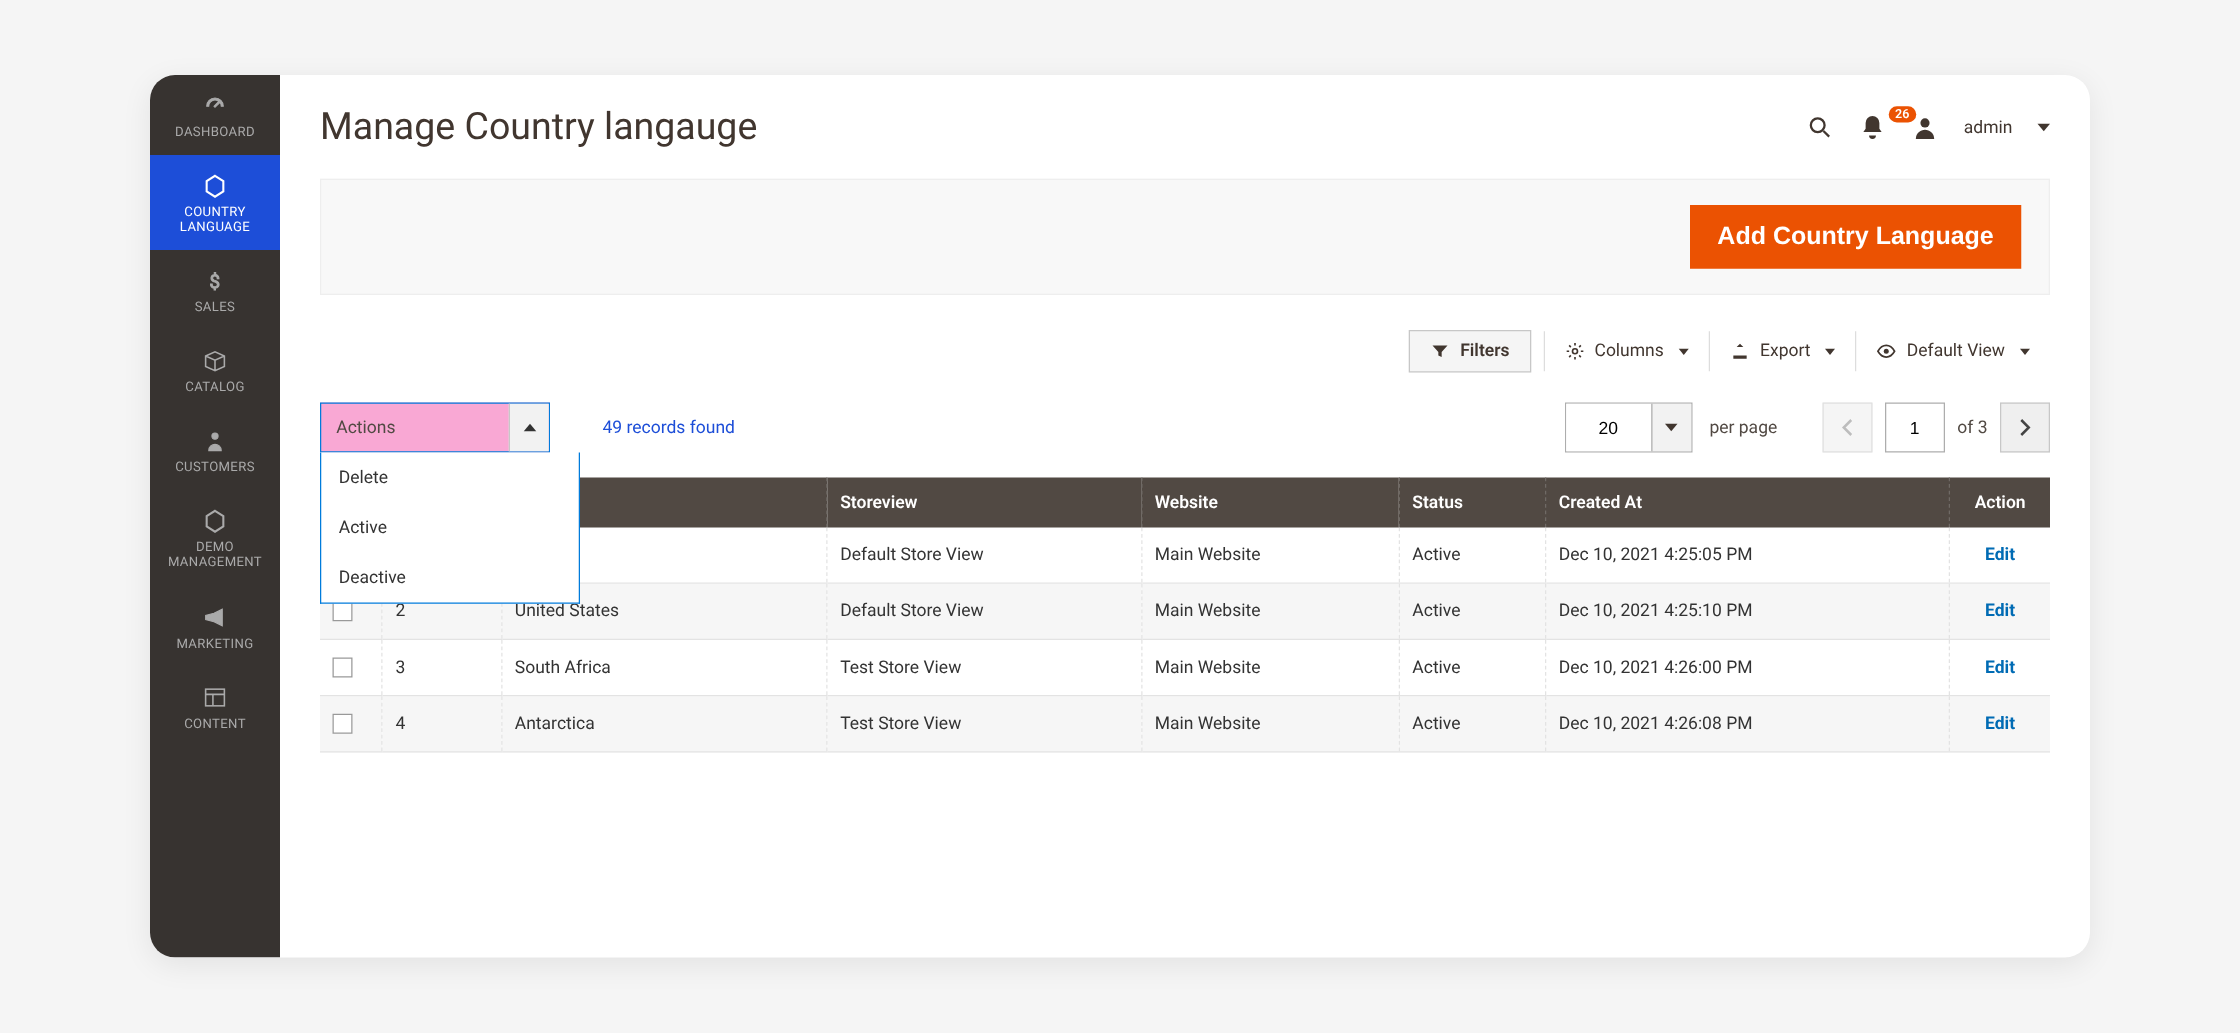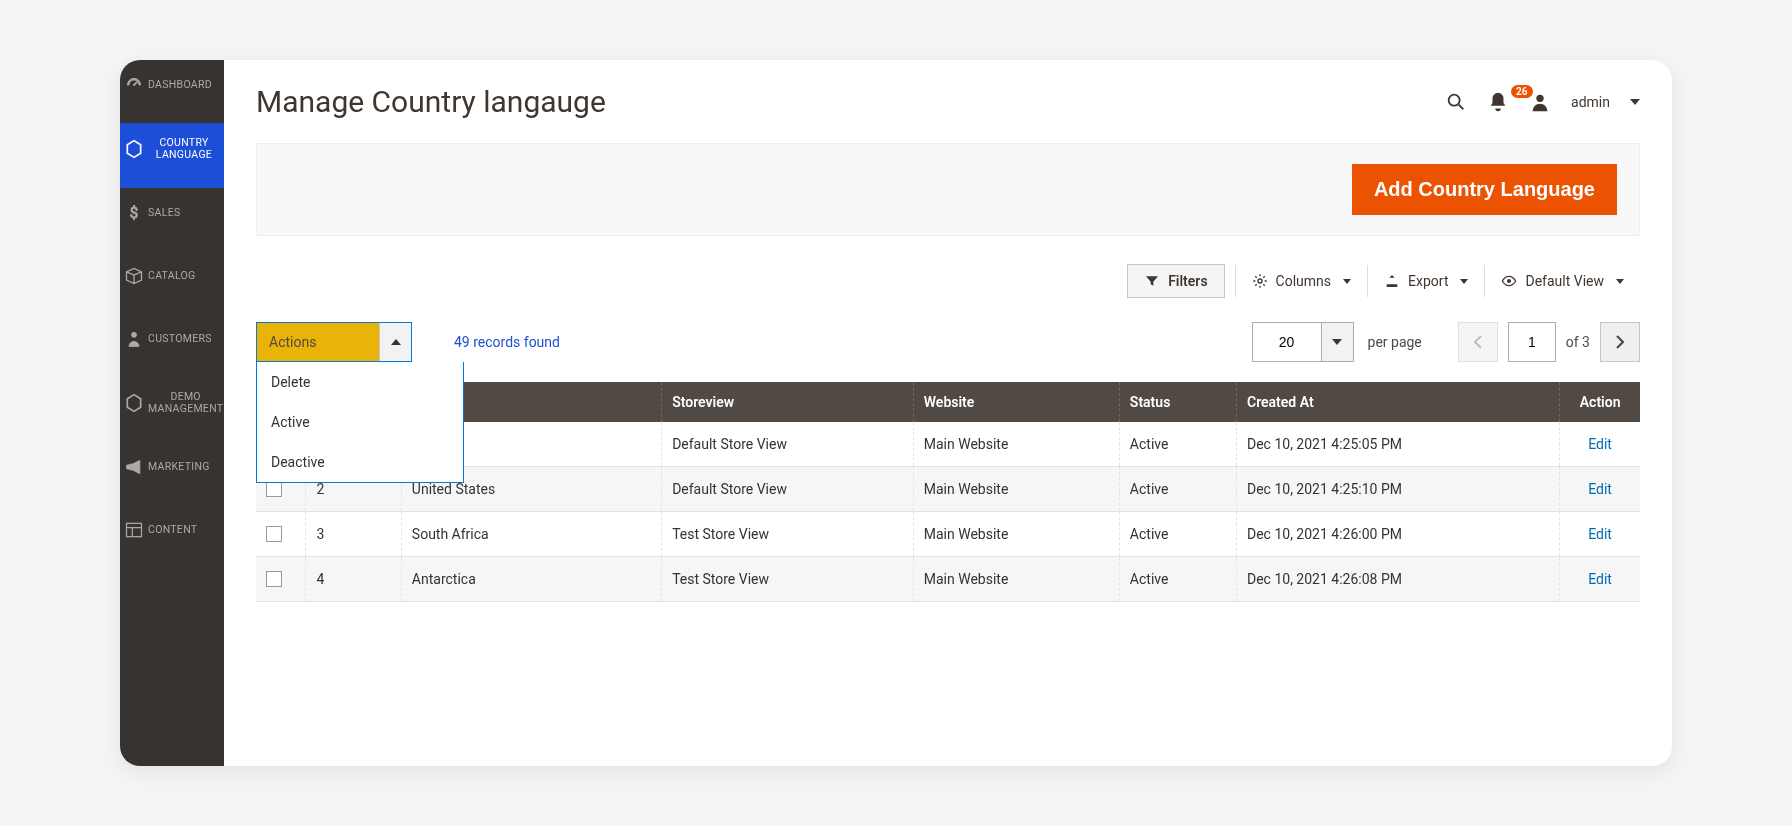--- a/index.html
+++ b/index.html
@@ -24,24 +24,24 @@
   .sidebar {
     width: 104px;
     background: #373330;
     display: flex;
     flex-direction: column;
     font-size: 10.5px;
     color: #aaa;
     text-align: center;
   }
   .sidebar-item {
-    padding: 14px 4px 27px;
+    padding: 14px 4px 12px;
     cursor: pointer;
     display: flex;
-    flex-direction: row;
+    flex-direction: column;
     align-items: center;
     gap: 4px;
     letter-spacing: .3px;
   }
   .sidebar-item.active {
     background: #1d4ed8;
     color: #fff;
   }
   .sidebar-icon { height: 22px; display: flex; align-items: center; justify-content: center; }
   .sidebar-icon svg { width: 20px; height: 20px; fill: currentColor; stroke: currentColor; }
@@ -132,23 +132,23 @@
     margin-top:24px;
     gap:14px;
     font-size:14px;
     color:#514943;
   }
   .actions-wrap{position:relative;}
   .actions-select{
     display:flex;
     border:1px solid #007bdb;
     height:40px;
-    width:156px;
+    width:184px;
     cursor:pointer;
-    background:#eab308;
+    background:#f9a8d4;
   }
   .actions-select .lbl{flex:1;display:flex;align-items:center;padding:0 12px;}
   .actions-select .btn{
     width:32px;
     background:#f2f2f2;
     border-left:1px solid #c7c7c7;
     display:flex;align-items:center;justify-content:center;
   }
   .caret-up{width:0;height:0;border-left:5px solid transparent;border-right:5px solid transparent;border-bottom:6px solid #333;}
   .actions-dropdown{
@@ -199,21 +199,21 @@
     padding:12px 10px;
     border-right:1px dashed #6f6a65;
   }
   table.grid thead th:last-child{border-right:none;text-align:center;}
   table.grid tbody td{
     padding:14px 10px;
     border-right:1px dashed #e3e3e3;
     border-bottom:1px solid #e3e3e3;
     color:#333;
   }
-  table.grid tbody td:last-child{border-right:none;text-align:center;}
+  table.grid tbody td:last-child{border-right:none;text-align:center;font-weight:bold;}
   table.grid tbody tr:nth-child(even){background:#f6f6f6;}
   .edit-link{color:#006bb4;cursor:pointer;}
   .chk{width:16px;height:16px;border:1px solid #999;background:#fff;cursor:pointer;}
 
   .col-chk{width:46px;text-align:center;}
   .col-id{width:88px;}
   .col-country{width:240px;}
   .col-store{width:232px;}
   .col-web{width:190px;}
   .col-status{width:108px;}

